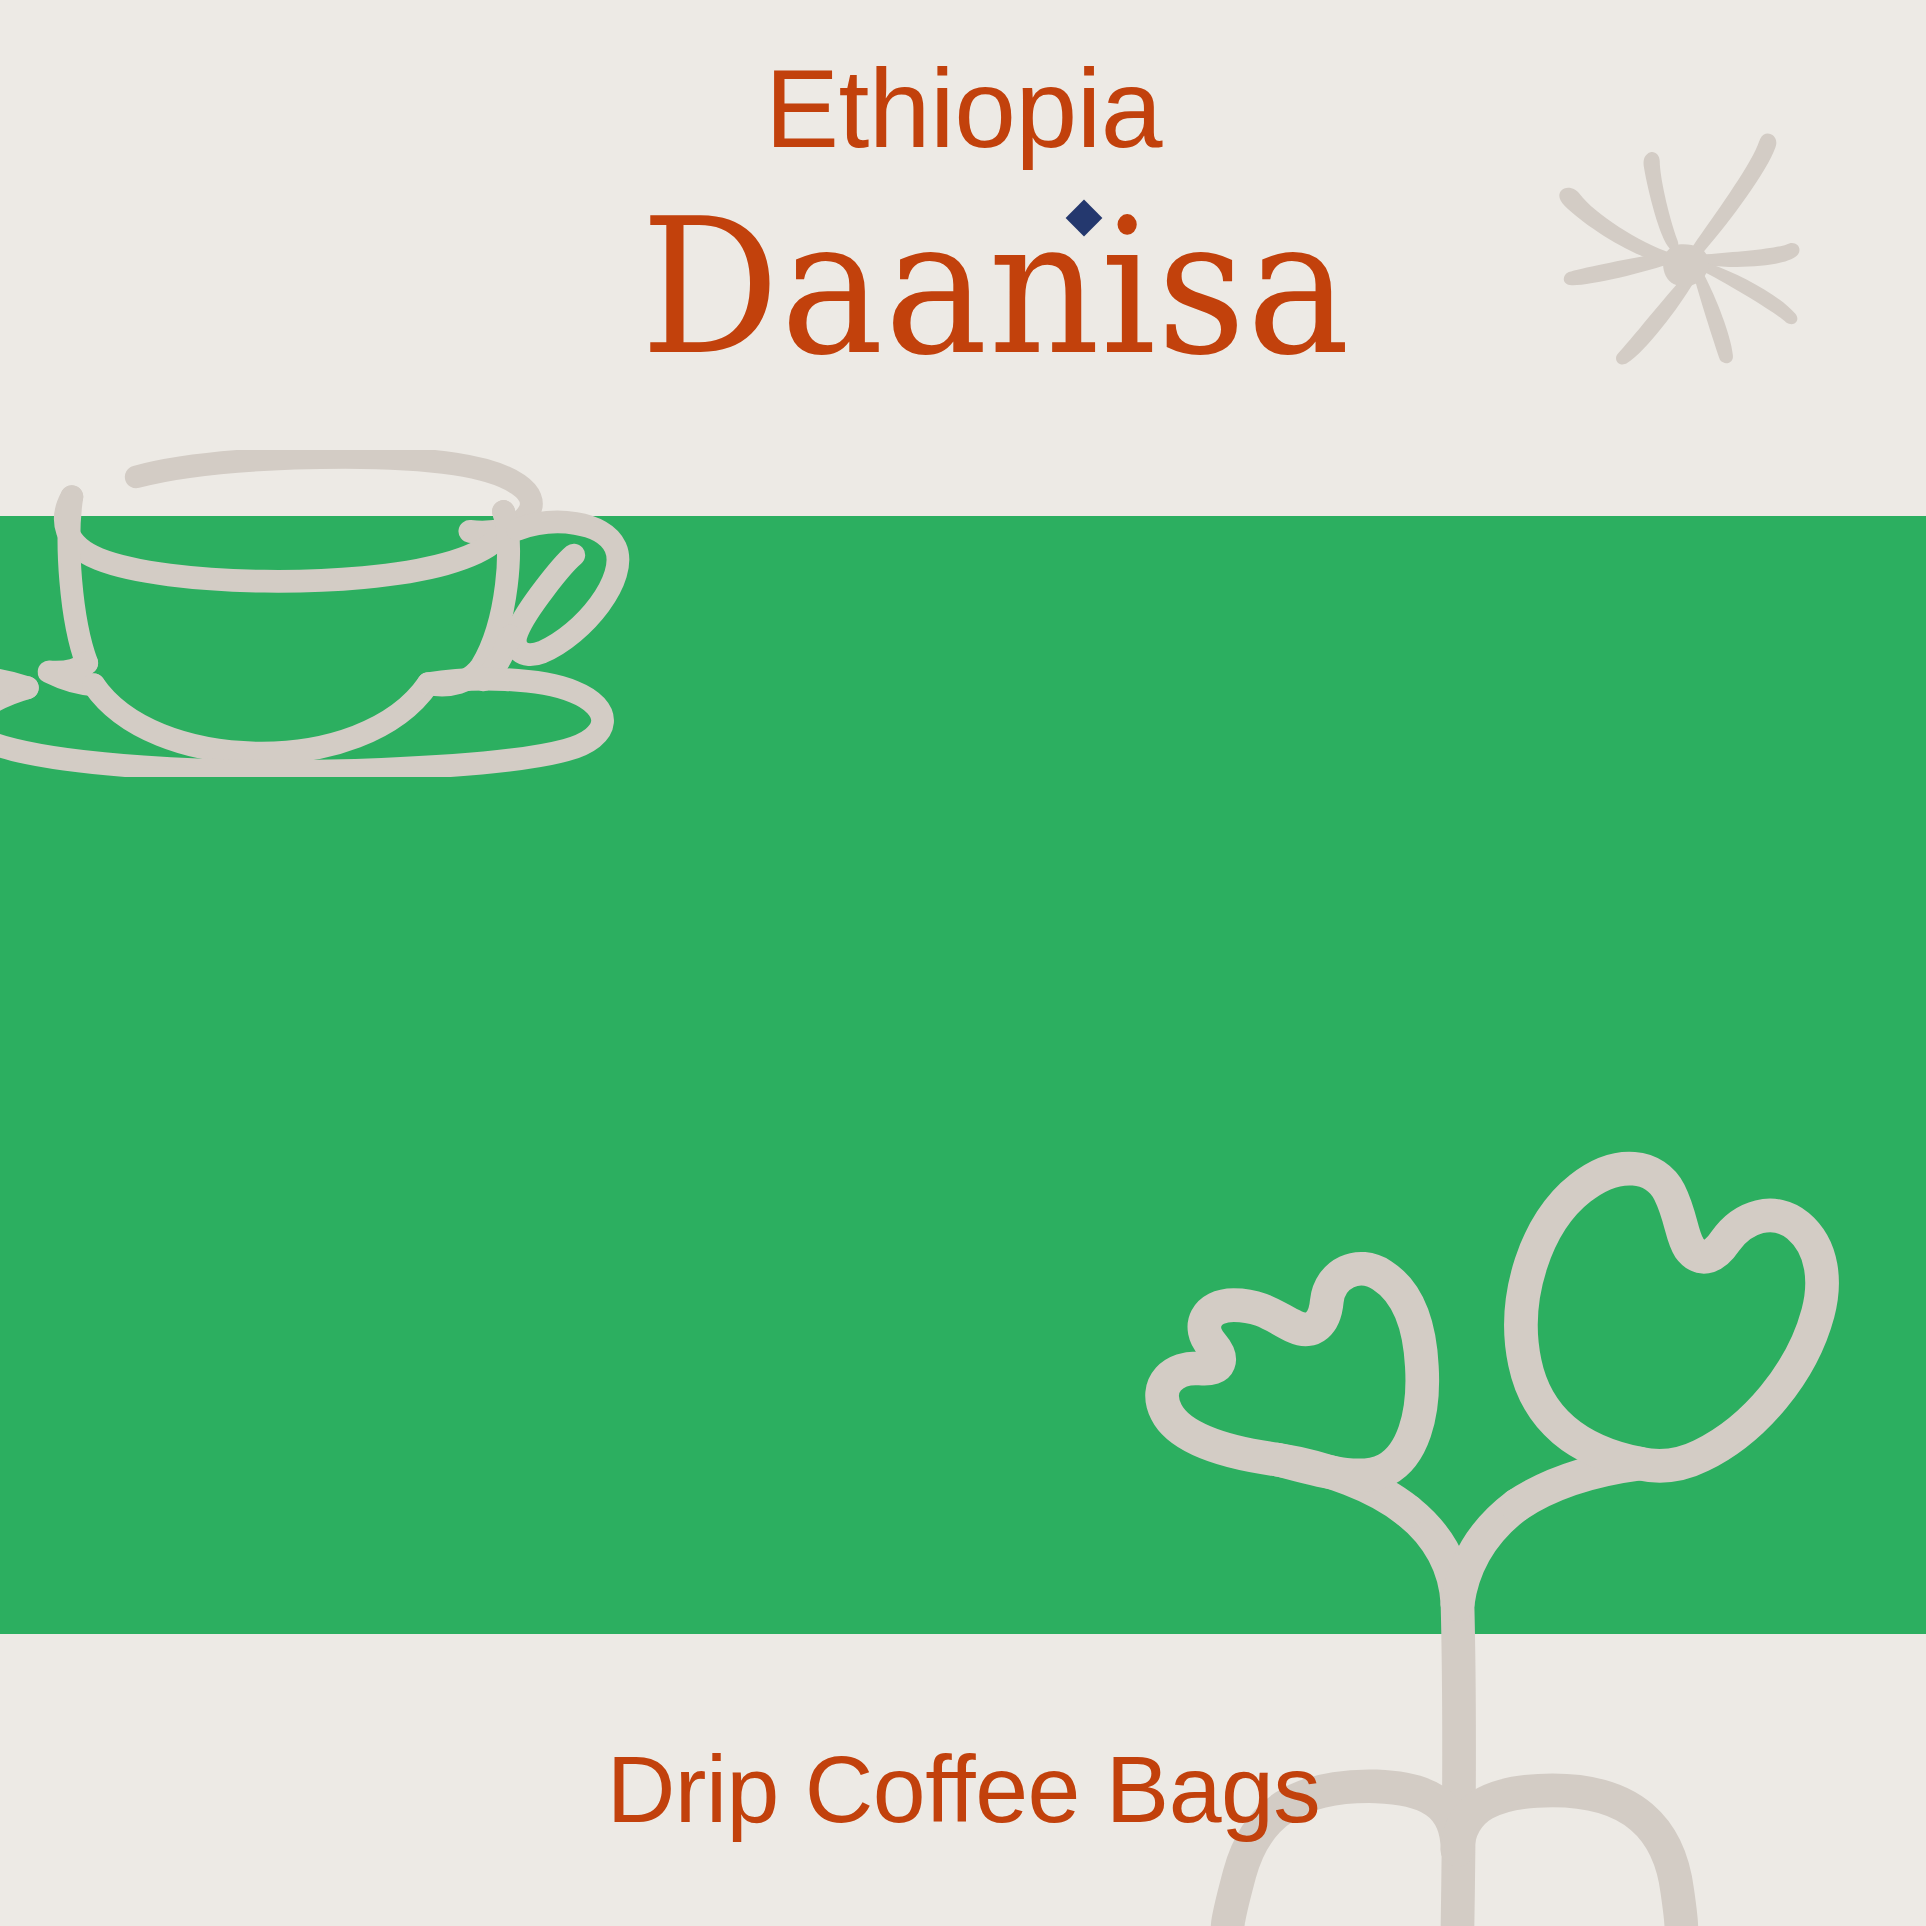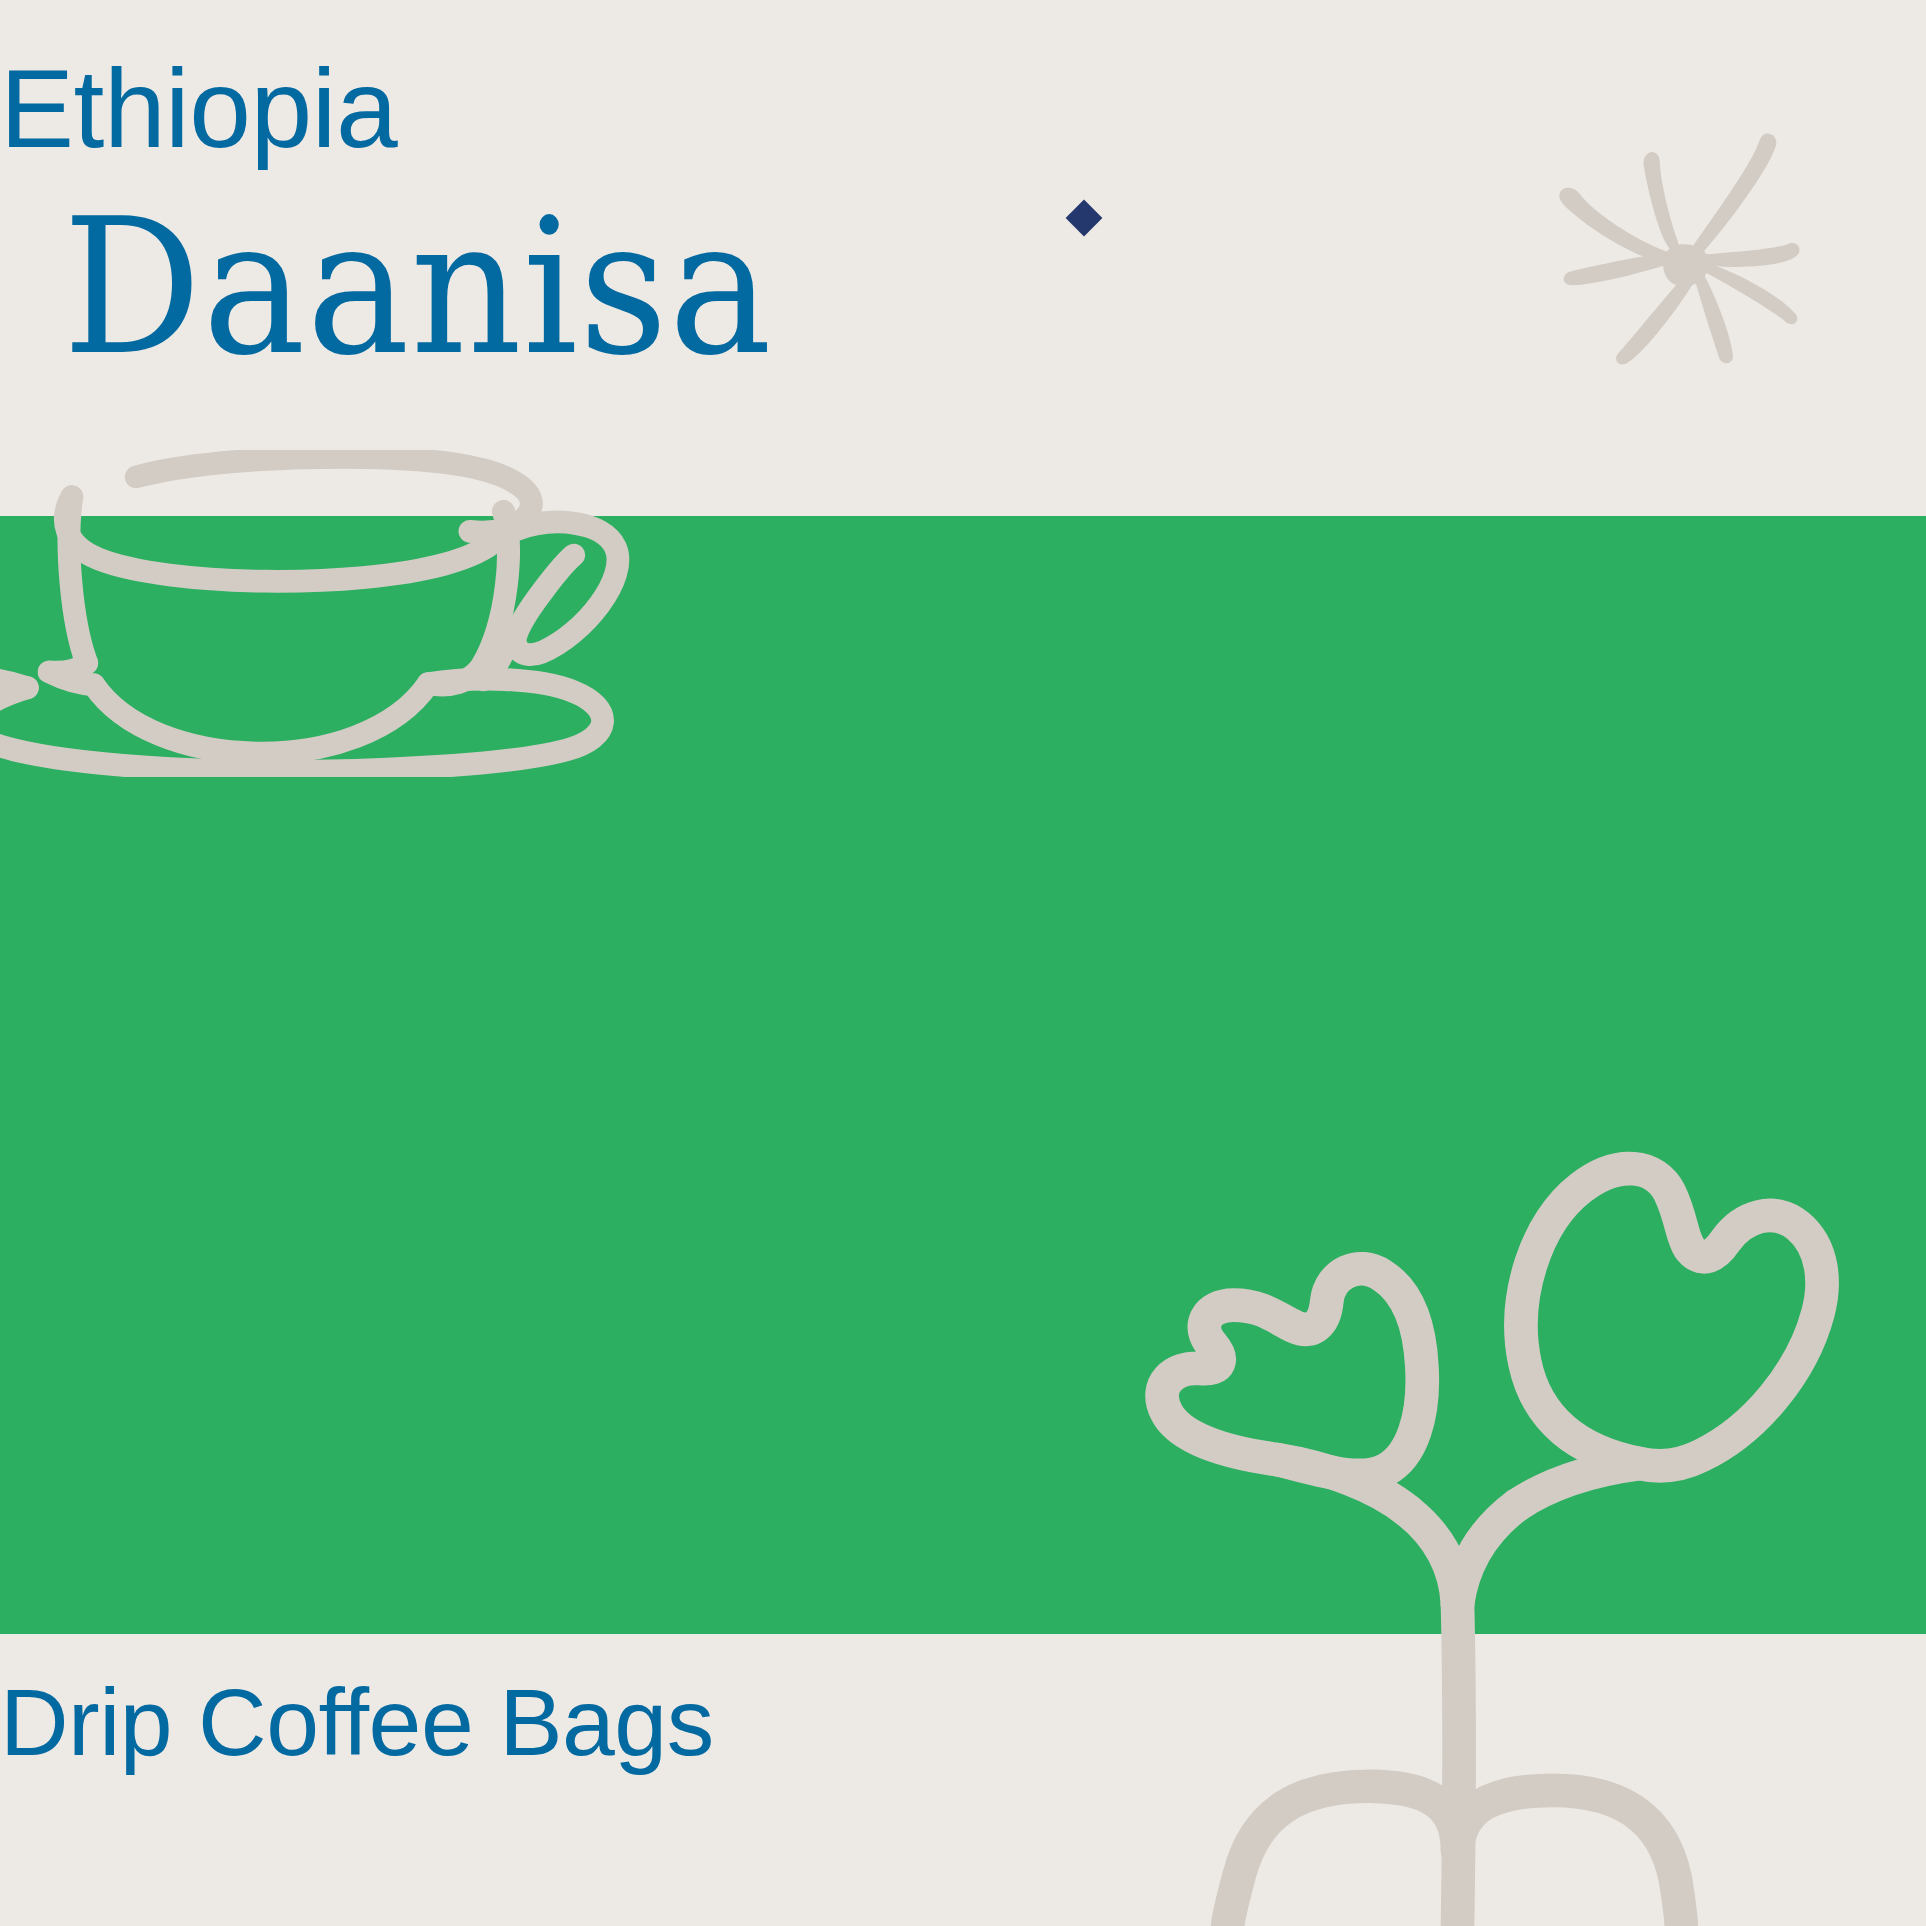--- a/index.html
+++ b/index.html
@@ -43,22 +43,22 @@
     pointer-events: none;
   }
   .art-cup      { left: -40px;  top: 450px;  width: 693px;  height: 327px; }
   .art-burst    { left: 1530px; top: 114px;  width: 302px;  height: 252px; }
   .art-plant    { left: 1089px; top: 812px;  width: 838px;  height: 1115px; }
   
   .tx {
     position: absolute;
     left: 0;
     width: 1927px;
-    text-align: left;
-    color: #0369a1;
+    text-align: center;
+    color: #c2410c;
     white-space: nowrap;
   }
   .tx-origin {
     top: 54px;
     font-size: 111px;
     line-height: 1.0;
     font-weight: 400;
     letter-spacing: -0.5px;
     font-family: "Liberation Sans", sans-serif;
   }
@@ -81,21 +81,21 @@
     position: absolute;
     width: 26px;
     height: 26px;
     background: #24386E;
     transform: rotate(45deg);
     left: 50%;
     margin-left: 75px;
     top: 12px;
   }
   .tx-sub {
-    top: 1675px;
+    top: 1742px;
     font-size: 95px;
     line-height: 1.0;
     font-weight: 400;
     letter-spacing: -0.5px;
     font-family: "Liberation Sans", sans-serif;
   }
 </style>
 </head>
 <body>
 

